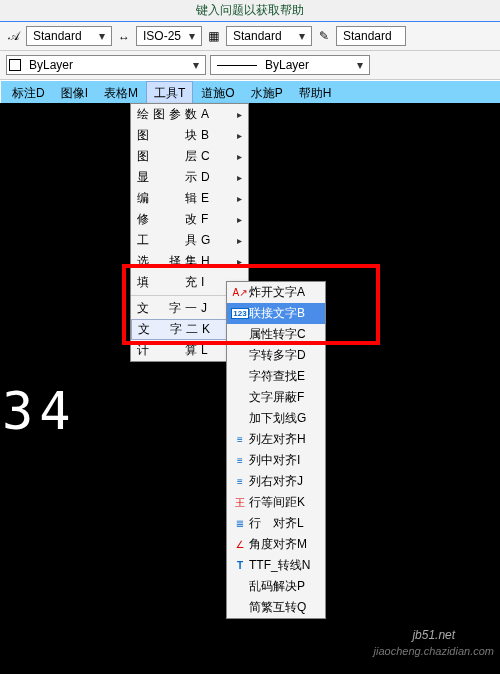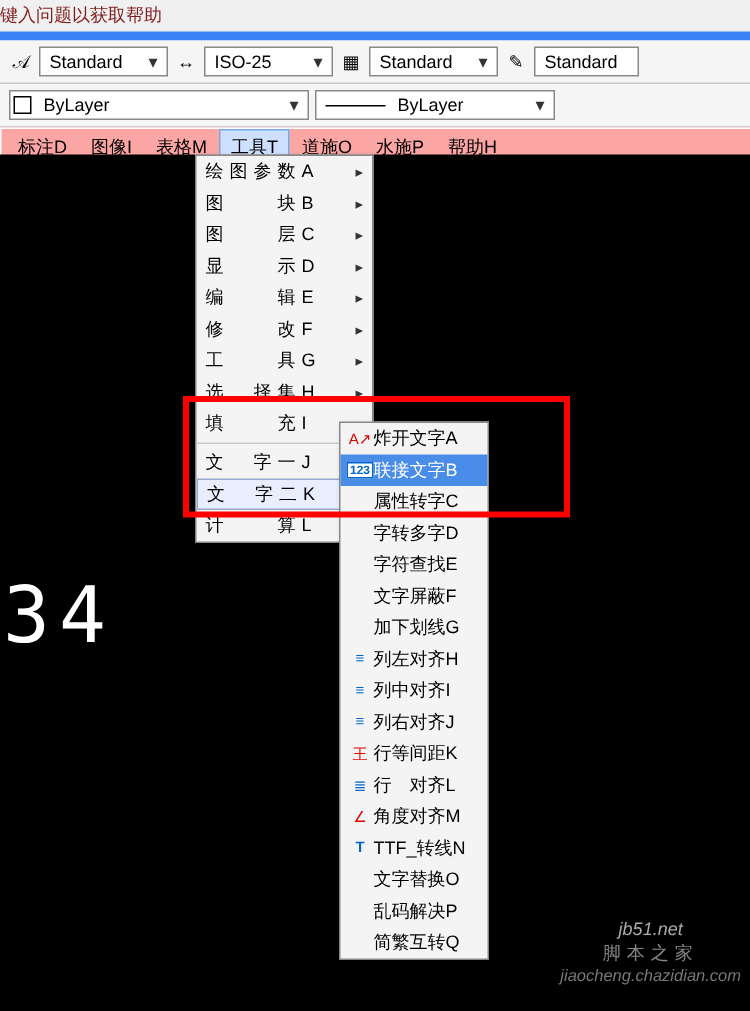--- a/index.html
+++ b/index.html
@@ -1,24 +1,24 @@
 <!DOCTYPE html>
 <html><head>
 <meta charset="utf-8">
 <style>
 *{margin:0;padding:0;box-sizing:border-box;font-family:"SimSun","Microsoft YaHei",sans-serif;font-size:12px}
 body{background:#fff;width:500px;height:674px;overflow:hidden;position:relative}
-.helptxt{color:#7f1d1d;padding:2px 0;background:#f0f0f0;border-bottom:6px solid #3b82f6}
+.helptxt{text-align:center;color:#14532d;padding:2px 0;background:#f0f0f0;border-bottom:1px solid #3b82f6}
 .toolbar1{display:flex;align-items:center;gap:4px;padding:4px 6px;background:#f5f5f5;border-bottom:1px solid #ccc}
 .toolbar2{display:flex;align-items:flex-end;gap:4px;padding:4px 6px;background:#f5f5f5;border-bottom:1px solid #ccc}
 .dropdown{display:flex;align-items:center;background:#fff;border:1px solid #888;height:20px;padding:0 2px}
 .dropdown span.txt{flex:1;padding:0 4px}
 .dropbtn{width:14px;text-align:center;color:#333;cursor:pointer}
 .icon{width:16px;height:16px;display:inline-flex;align-items:center;justify-content:center}
-.menubar{display:flex;background:#fca5a5;border-top:1px solid #fff;border-bottom:1px solid #aac}
+.menubar{display:flex;background:#7dd3fc;border-top:1px solid #fff;border-bottom:1px solid #aac}
 .menubar .mitem{padding:4px 8px;cursor:default}
 .menubar .mitem.active{background:#cde0ff;border:1px solid #7aa7e0;padding:3px 7px}
 .canvas{background:#000;position:absolute;left:0;top:103px;right:0;bottom:0}
 .num34{position:absolute;left:2px;top:278px;color:#fff;font-family:monospace;font-size:52px;letter-spacing:6px;font-weight:400}
 .dropdown-menu{position:absolute;left:130px;top:103px;background:#f4f4f4;border:1px solid #888;box-shadow:2px 2px 4px rgba(0,0,0,0.3);width:119px}
 .dropdown-menu .row{display:flex;align-items:center;height:21px;padding:0 6px;white-space:nowrap}
 .dropdown-menu .row.sel{background:#e8eefc;border:1px solid #9ac}
 .dropdown-menu .row .lbl{flex:1;letter-spacing:4px}
 .dropdown-menu .row .arr{color:#333;font-size:10px}
 .submenu{position:absolute;left:226px;top:281px;background:#f4f4f4;border:1px solid #888;box-shadow:2px 2px 4px rgba(0,0,0,0.3);width:100px}
@@ -35,21 +35,21 @@
 
 <div class="helptxt">键入问题以获取帮助</div>
 
 <div class="toolbar1">
   <span class="icon">𝒜</span>
   <div class="dropdown" style="width:86px">
     <span class="txt">Standard</span>
     <span class="dropbtn">▾</span>
   </div>
   <span class="icon">↔</span>
-  <div class="dropdown" style="width:86px">
+  <div class="dropdown" style="width:66px">
     <span class="txt">ISO-25</span>
     <span class="dropbtn">▾</span>
   </div>
   <span class="icon">▦</span>
   <div class="dropdown" style="width:86px">
     <span class="txt">Standard</span>
     <span class="dropbtn">▾</span>
   </div>
   <span class="icon">✎</span>
   <div class="dropdown" style="width:70px">
@@ -189,31 +189,26 @@
   <div class="srow">
       <span class="sic" style="color:#d00">∠</span>
       <span class="slbl">角度对齐M</span>
     </div>
   <div class="srow">
       <span class="sic" style="color:#06c;font-weight:bold">T</span>
       <span class="slbl">TTF_转线N</span>
     </div>
   <div class="srow">
       <span class="sic"></span>
-      <span class="slbl">文字替换O</span>
-    </div>
-  <div class="srow">
-      <span class="sic"></span>
       <span class="slbl">乱码解决P</span>
     </div>
   <div class="srow">
       <span class="sic"></span>
       <span class="slbl">简繁互转Q</span>
     </div>
 </div>
 
 <div class="redbox"></div>
 
 <div class="watermark">
   <div>jb51.net</div>
-  <div style="font-style:normal;color:#888;letter-spacing:4px">脚本之家</div>
   <div style="font-size:11px;color:#777">jiaocheng.chazidian.com</div>
 </div>
 
 </body></html>

